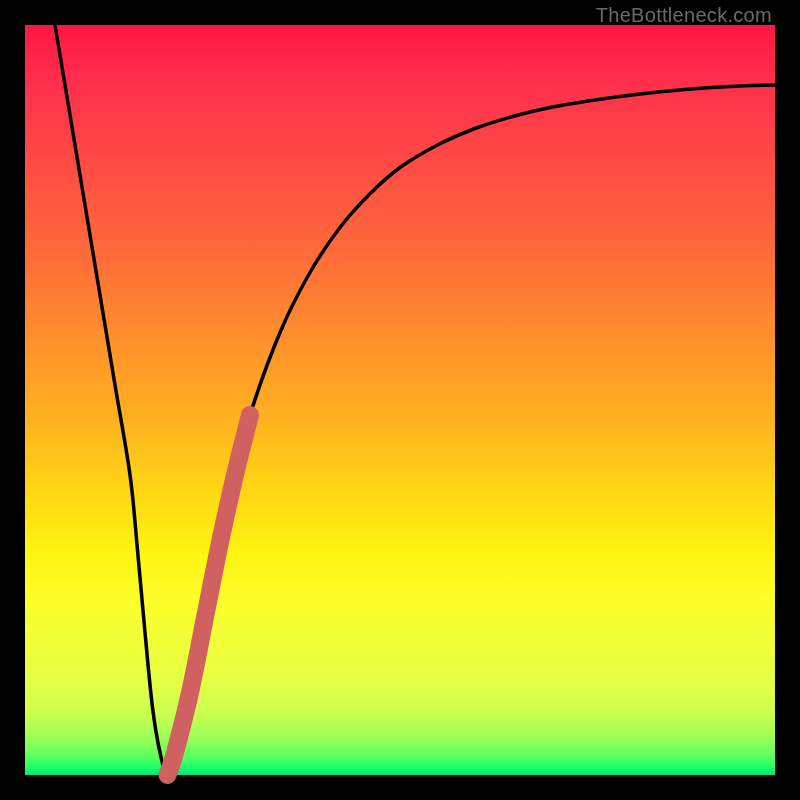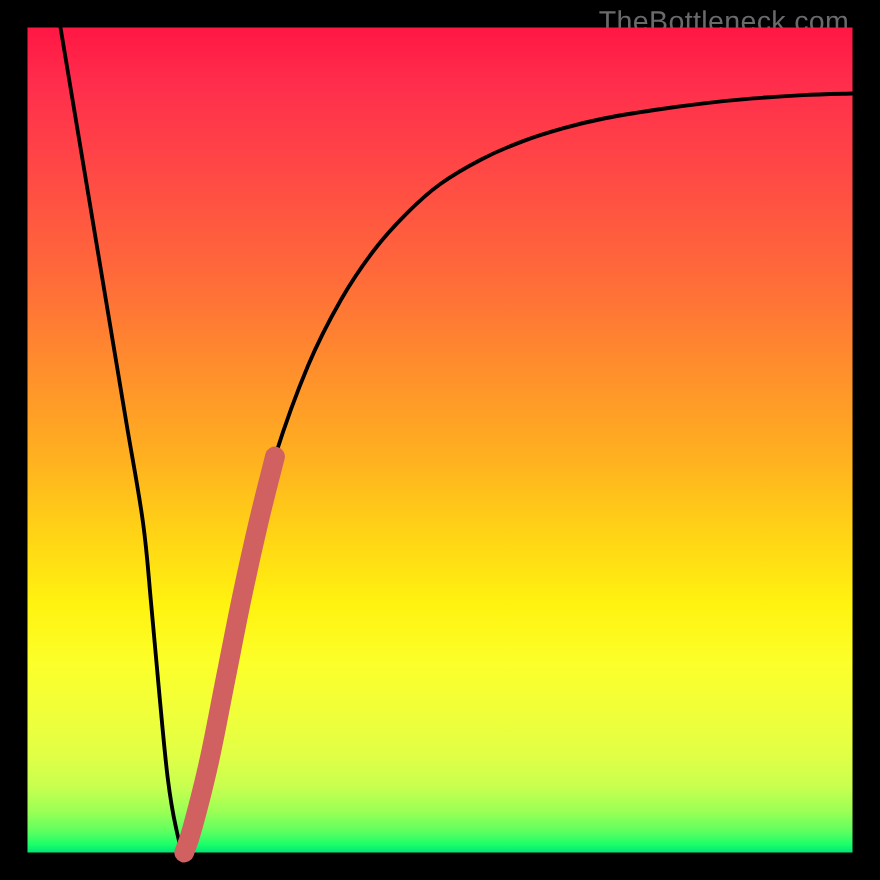--- a/index.html
+++ b/index.html
@@ -43,21 +43,21 @@
       #5cff60 97.5%,
       #1bff6a 99%,
       #00e676 100%
     );
   }
   .watermark {
     position: absolute;
     top: 4px;
     right: 28px;
     color: #6a6a6a;
-    font-size: 26px;
+    font-size: 20px;
     font-weight: 500;
     letter-spacing: 0.3px;
     user-select: none;
   }
   svg.curve {
     position: absolute;
     left: 0;
     top: 0;
     width: 750px;
     height: 750px;

